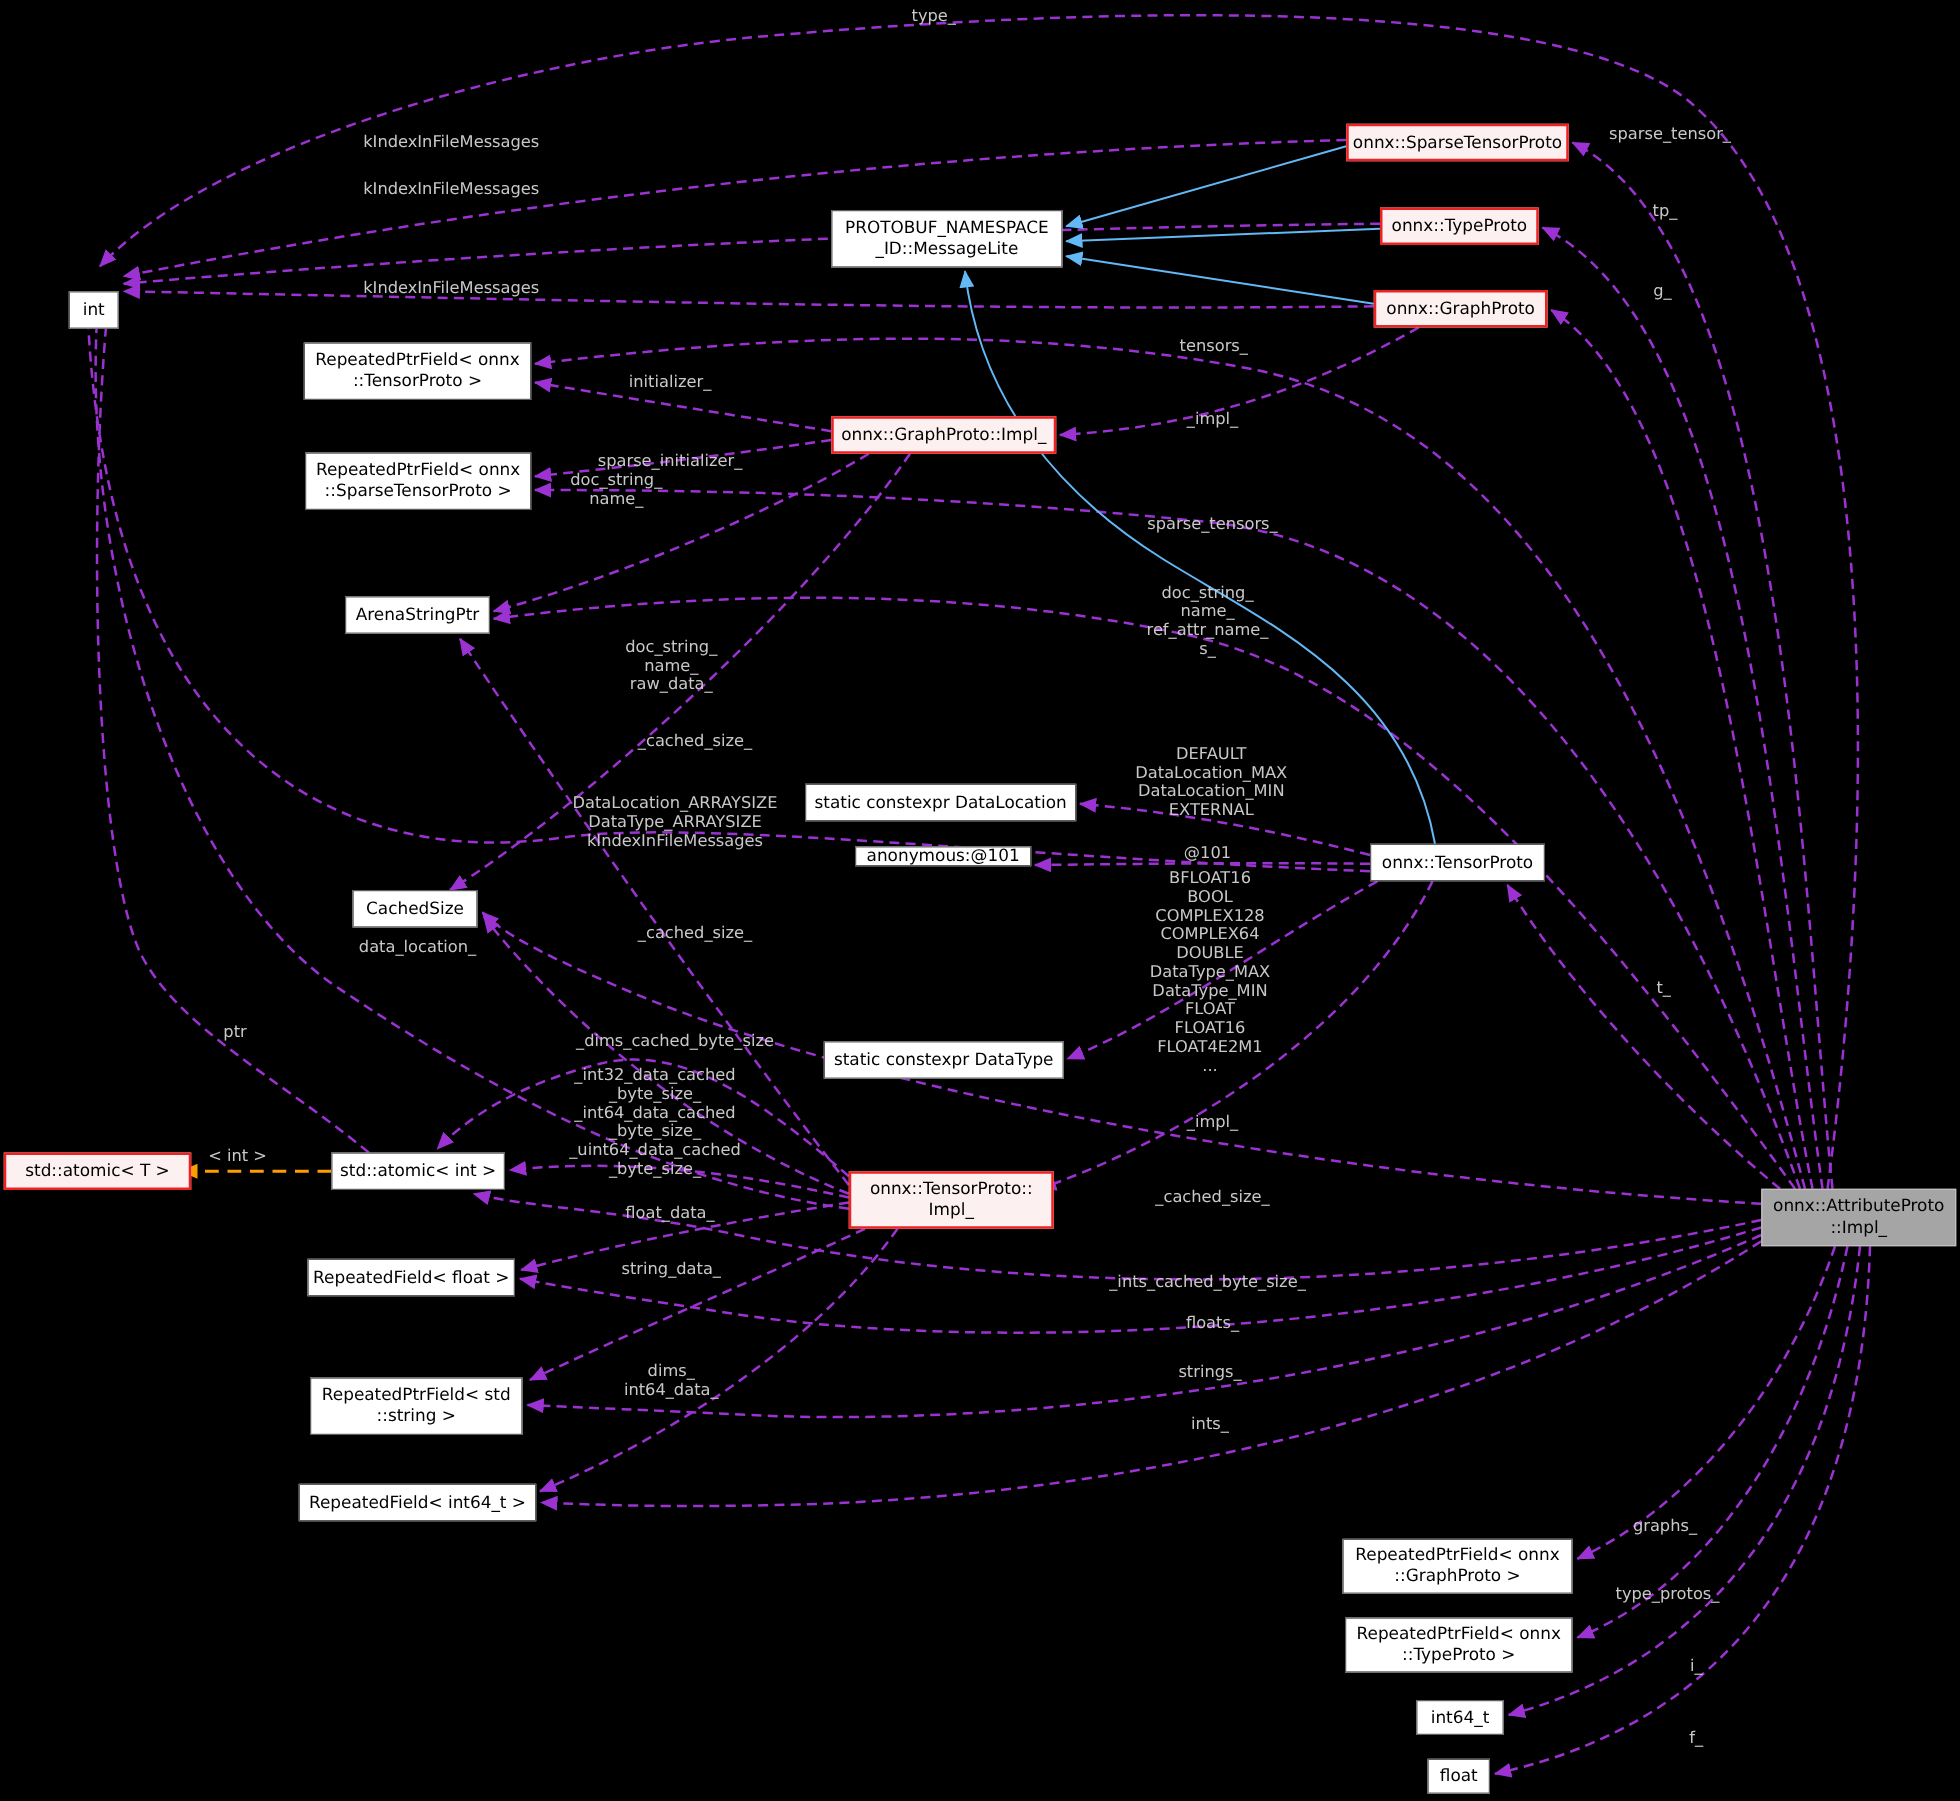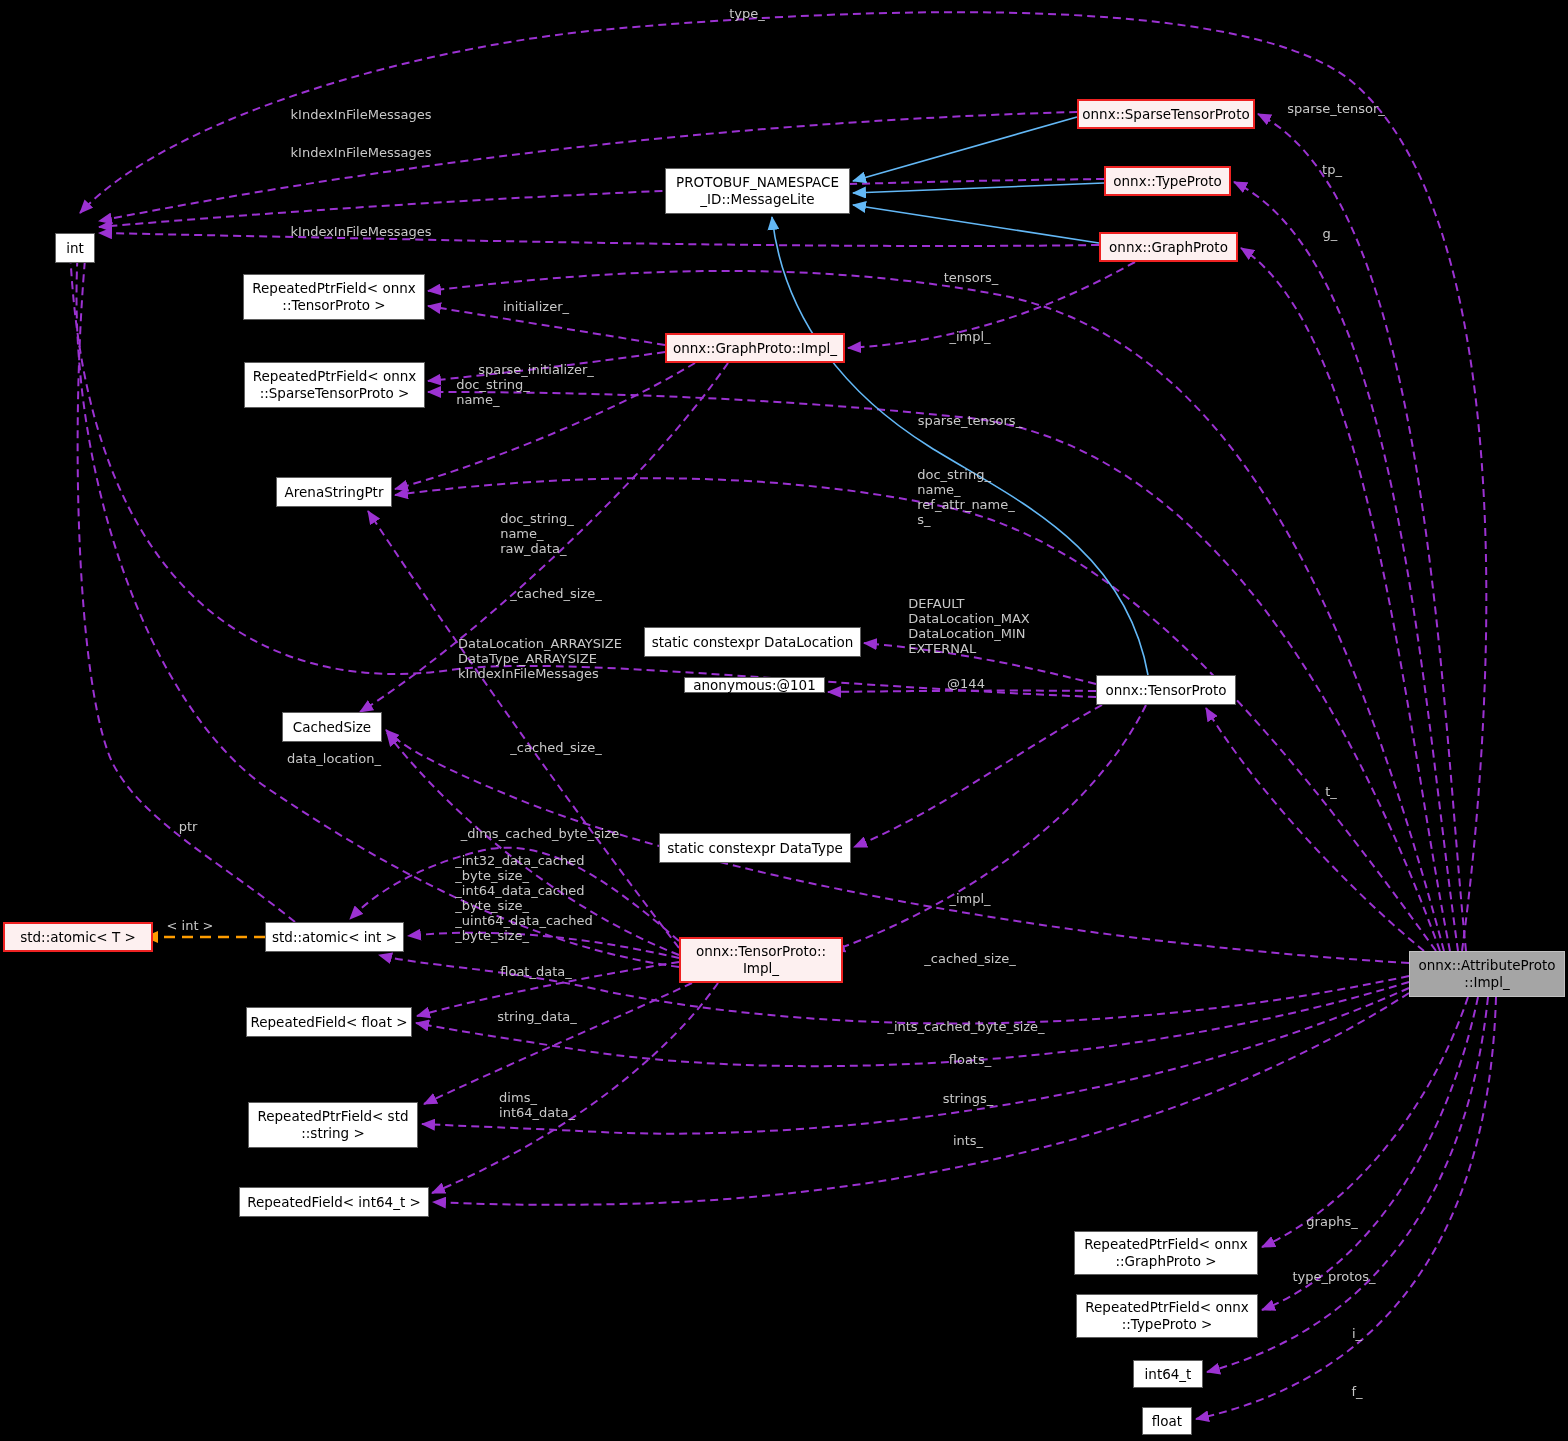--- a/index.html
+++ b/index.html
@@ -8,21 +8,21 @@
   svg.edges{position:absolute;left:0;top:0;width:1568px;height:1441px;}
   .p{fill:none;stroke:#9c32d2;stroke-width:2;stroke-dasharray:8 5;}
   .b{fill:none;stroke:#63b8f6;stroke-width:1.6;}
   .o{fill:none;stroke:#ff9d00;stroke-width:2.4;stroke-dasharray:11 7;}
   .node{position:absolute;box-sizing:border-box;background:#fff;border:1.5px solid #5f5f5f;
         color:#000000;display:flex;align-items:center;justify-content:center;text-align:center;
         font-size:13.5px;line-height:17px;white-space:pre-line;padding:0 3px;}
   .node.red{background:#fdf0f0;border:2px solid #ee2222;}
   .node.gray{background:#a5a5a5;border:1.5px solid #c0c0c0;}
   .elabel{position:absolute;transform:translate(-50%,-50%);color:#c8c8c8;font-size:13px;
-          line-height:15px;white-space:pre;}
+          line-height:15px;white-space:pre;text-align:center;}
 </style>
 </head>
 <body>
 
 <div class="stage">
 
   <svg class="edges">
     <defs>
       <marker id="mP" markerUnits="userSpaceOnUse" markerWidth="16" markerHeight="12" refX="13" refY="6" orient="auto">
         <path d="M0,0 L14,6 L0,12 z" fill="#9c32d2"></path>
@@ -138,21 +138,32 @@
 name_
 raw_data_</div>
   <div class="elabel" style="left:556px;top:593px">_cached_size_</div>
   <div class="elabel" style="left:969px;top:626px">DEFAULT
 DataLocation_MAX
 DataLocation_MIN
 EXTERNAL</div>
   <div class="elabel" style="left:540px;top:658px">DataLocation_ARRAYSIZE
 DataType_ARRAYSIZE
 kIndexInFileMessages</div>
-  <div class="elabel" style="left:966px;top:683px">@144</div>
+  <div class="elabel" style="left:966px;top:683px">@101</div>
+  <div class="elabel" style="left:968px;top:778px">BFLOAT16
+BOOL
+COMPLEX128
+COMPLEX64
+DOUBLE
+DataType_MAX
+DataType_MIN
+FLOAT
+FLOAT16
+FLOAT4E2M1
+...</div>
   <div class="elabel" style="left:556px;top:747px">_cached_size_</div>
   <div class="elabel" style="left:334px;top:758px">data_location_</div>
   <div class="elabel" style="left:188px;top:826px">ptr</div>
   <div class="elabel" style="left:540px;top:833px">_dims_cached_byte_size</div>
   <div class="elabel" style="left:524px;top:898px">_int32_data_cached
 _byte_size_
 _int64_data_cached
 _byte_size_
 _uint64_data_cached
 _byte_size_</div>

